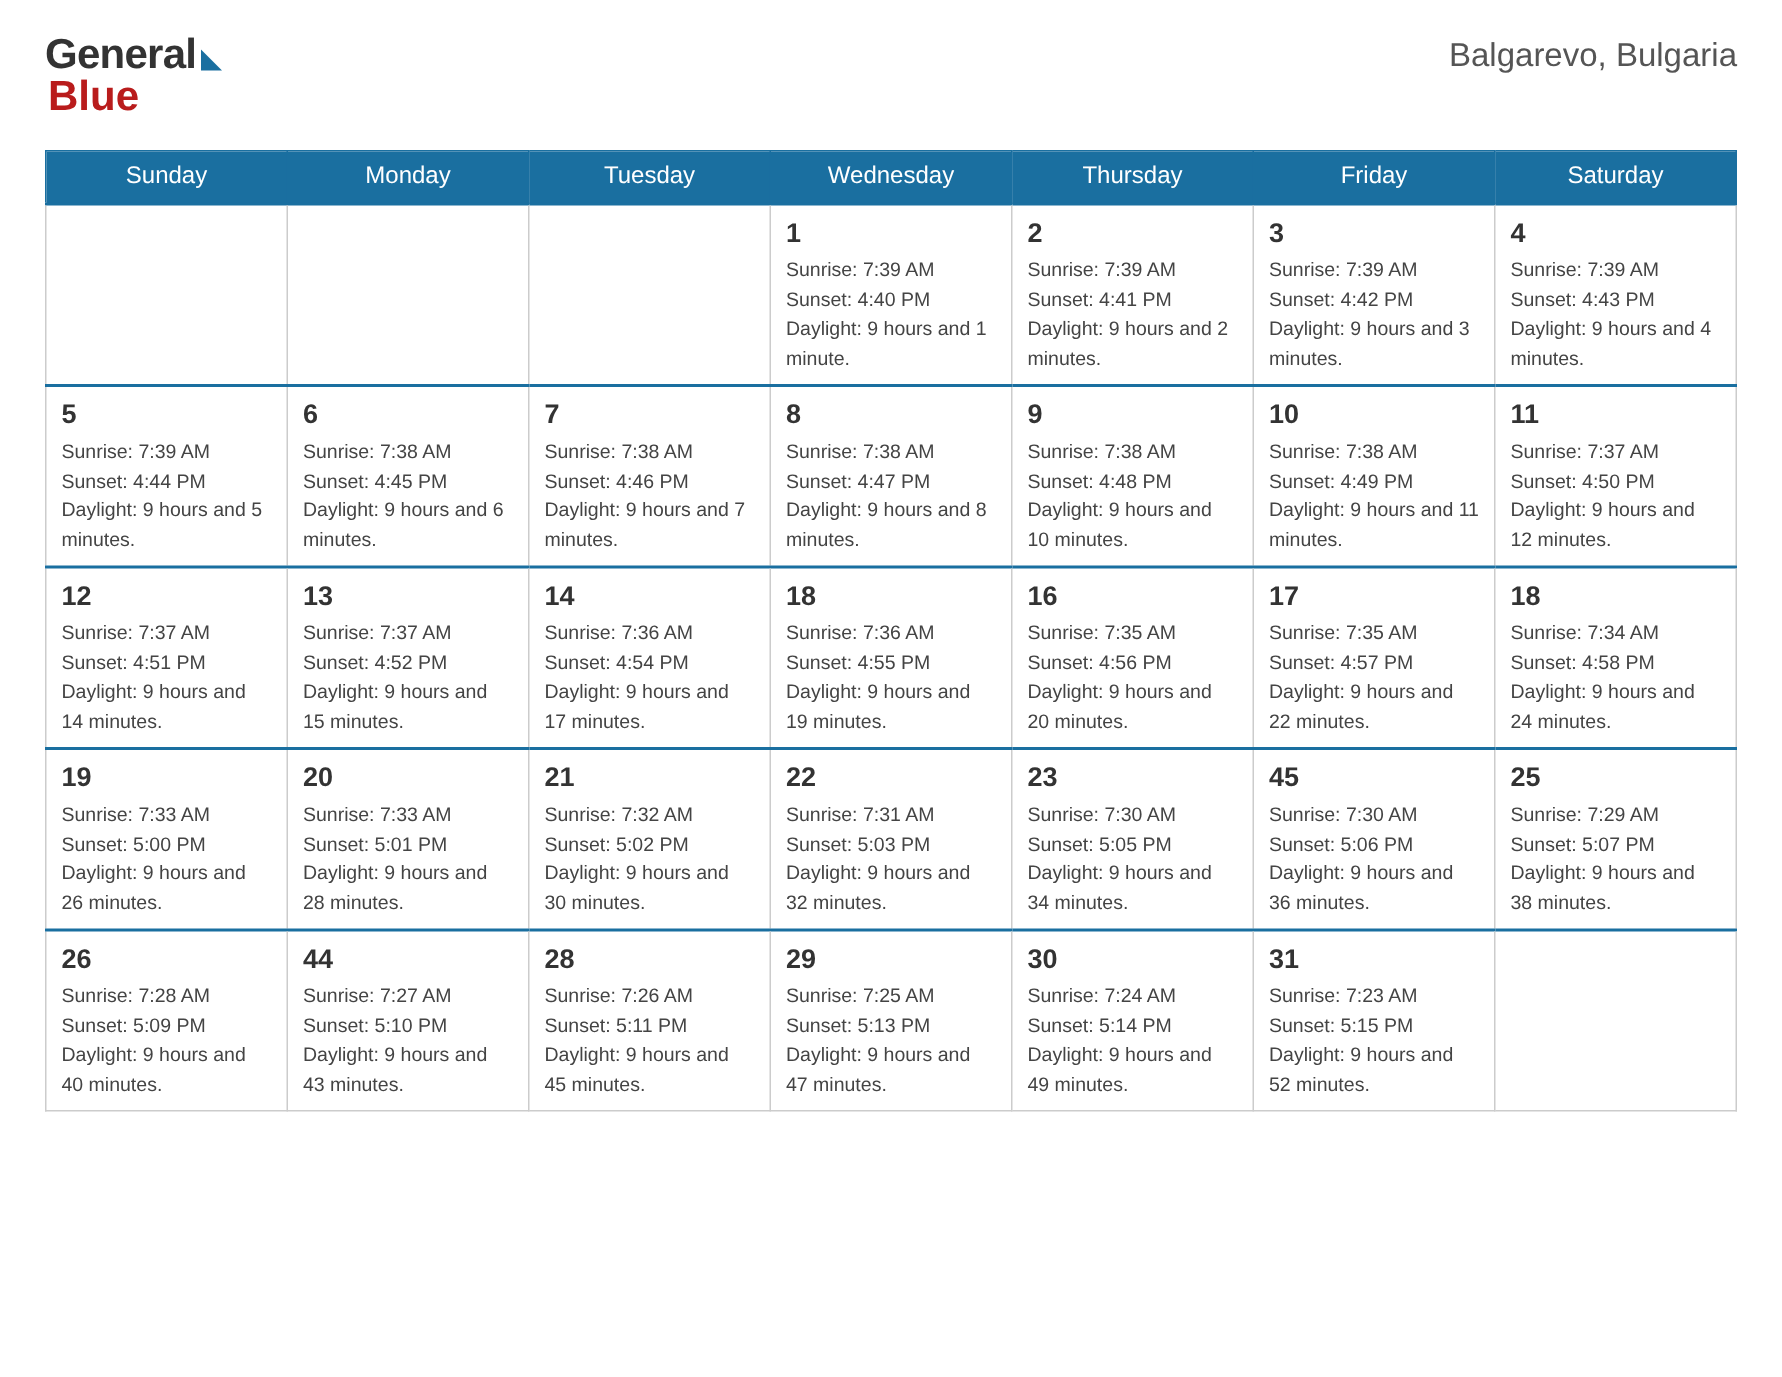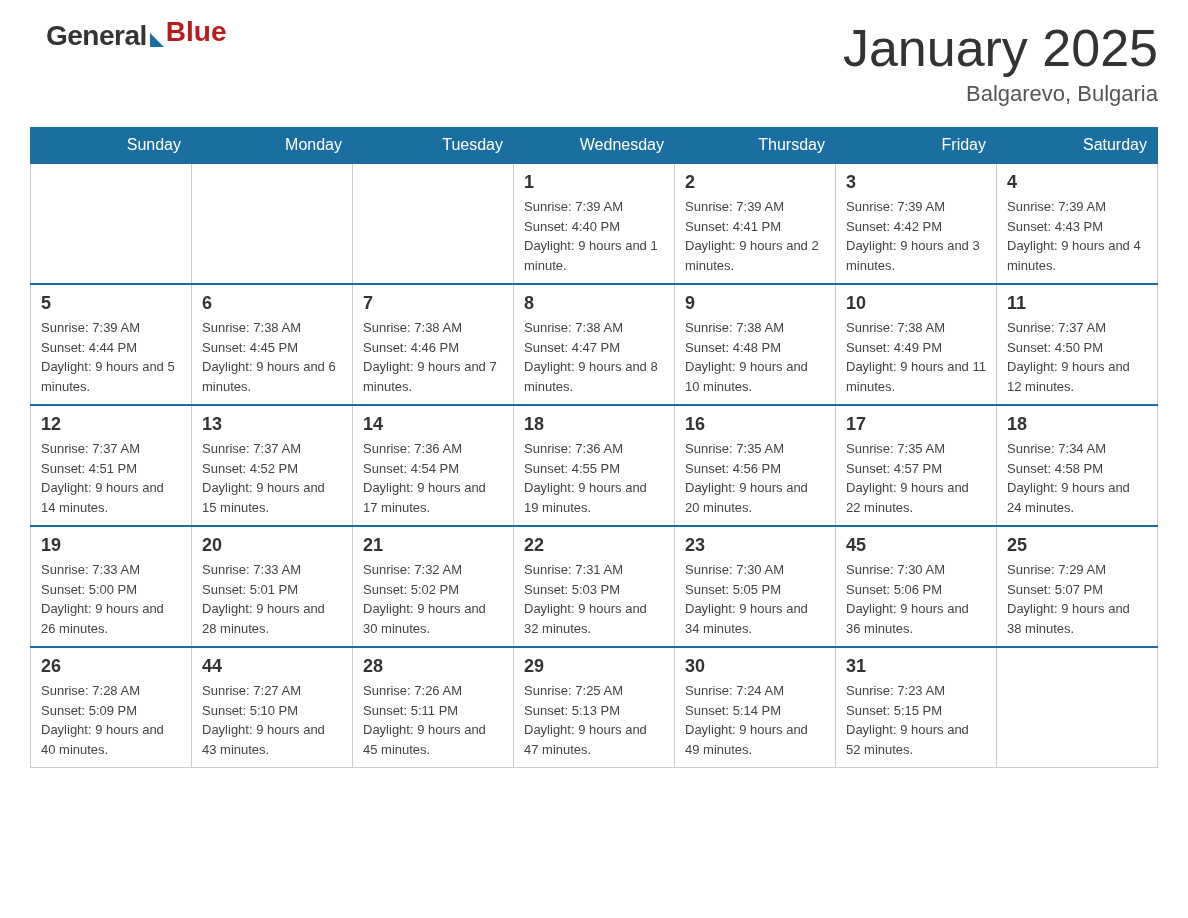--- a/index.html
+++ b/index.html
@@ -10,23 +10,22 @@
       color: #333;
     }
     .header {
       display: flex;
       justify-content: space-between;
       align-items: flex-start;
       margin-bottom: 20px;
     }
     .logo {
       display: flex;
-      flex-direction: row;
+      flex-direction: column;
       align-items: flex-start;
-      margin-left: 16px;
     }
     .logo-top {
       display: flex;
       align-items: center;
     }
     .logo-general {
       font-size: 28px;
       font-weight: bold;
       color: #333;
       letter-spacing: -0.5px;
@@ -65,21 +64,21 @@
     .calendar {
       width: 100%;
       border-collapse: collapse;
     }
     .calendar th {
       background-color: #1a6fa0;
       color: #fff;
       padding: 8px 10px;
       font-size: 16px;
       font-weight: normal;
-      text-align: right;
+      text-align: center;
       border: 1px solid #1a6fa0;
     }
     .calendar td {
       vertical-align: top;
       padding: 8px 10px;
       border: 1px solid #ccc;
       width: calc(100% / 7);
       min-height: 100px;
     }
     .calendar tr td {
@@ -105,21 +104,20 @@
 
 <div class="header">
   <div class="logo">
     <div class="logo-top">
       <span class="logo-general">General</span>
       <div class="logo-arrow"></div>
     </div>
     <span class="logo-blue">Blue</span>
   </div>
   <div class="title-section">
-    <div class="month-title">January 2025</div>
     <div class="location">Balgarevo, Bulgaria</div>
   </div>
 </div>
 
 <table class="calendar">
   <thead>
     <tr>
     <th>Sunday</th>
         <th>Monday</th>
         <th>Tuesday</th>

